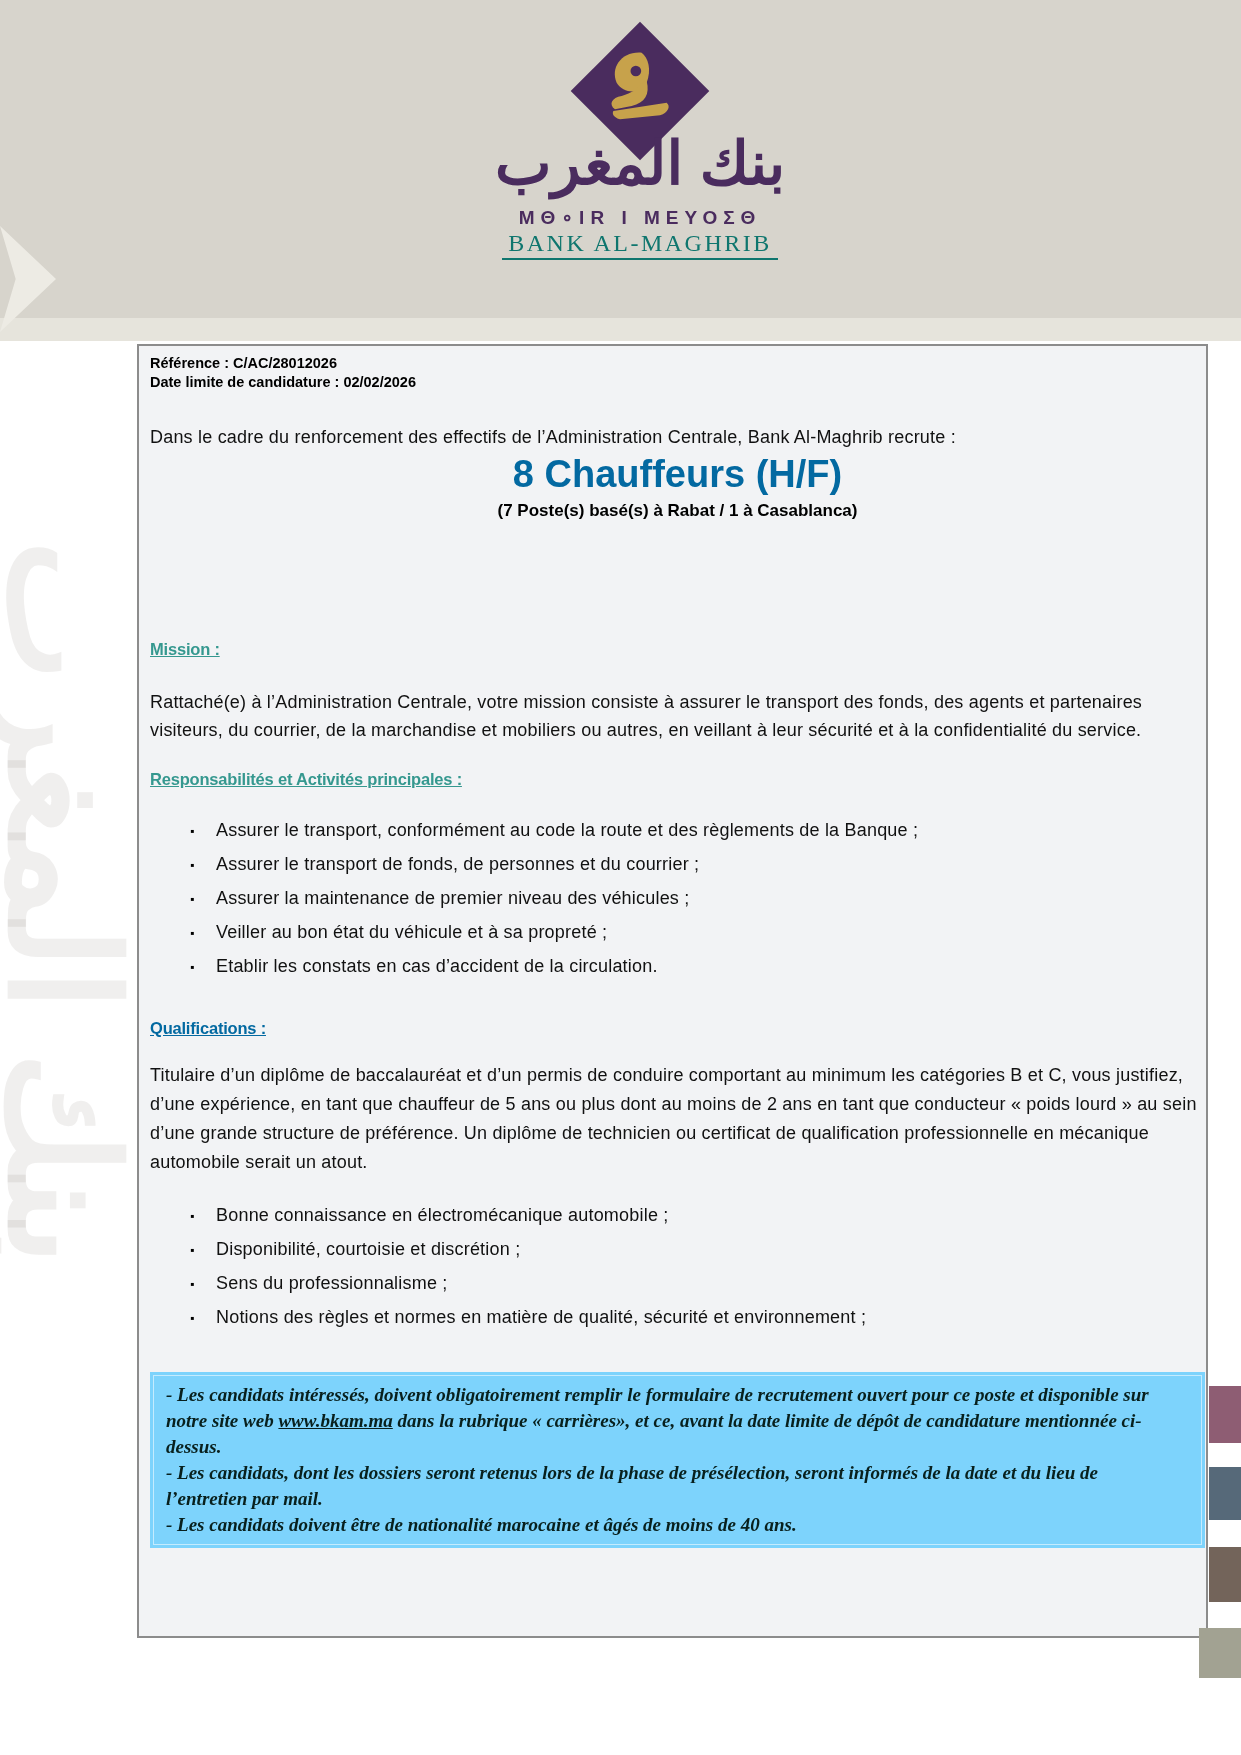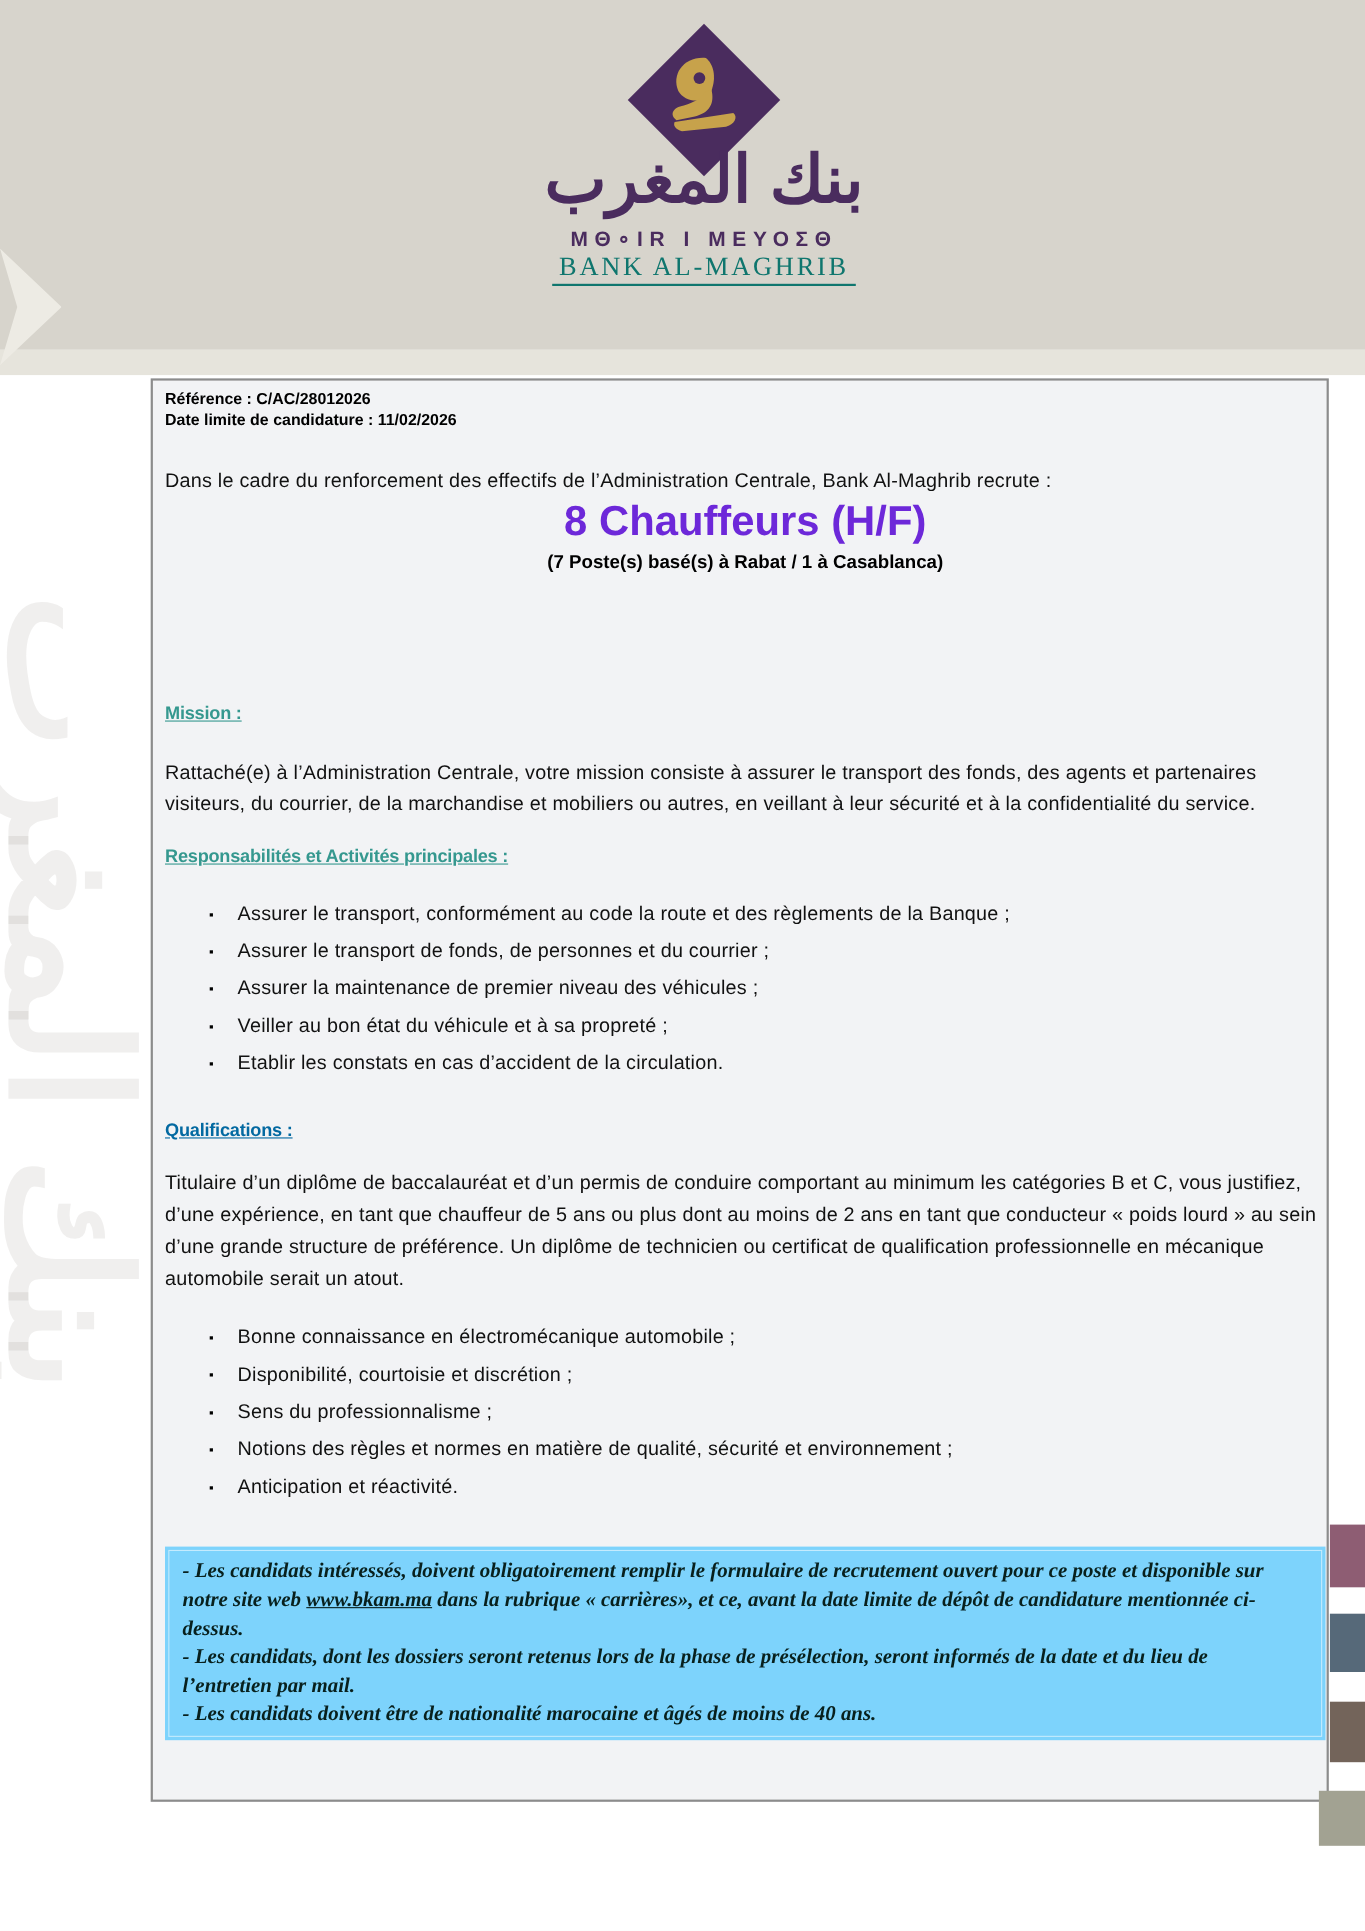--- a/index.html
+++ b/index.html
@@ -89,25 +89,25 @@
     <div class="logo-tifinagh" style="color: rgb(74, 44, 94);">ΜΘ∘ΙR Ι ΜΕΥΟΣΘ</div>
     <div class="logo-latin" style="color: #0f766e;">
       <span>BANK AL-MAGHRIB</span>
     </div>
   </div>
 
   <div class="watermark">بنك المغرب</div>
 
   <div class="doc-box">
     <div class="ref-line">Référence : C/AC/28012026</div>
-    <div class="ref-line">Date limite de candidature : 11/02/2026</div>
+    <div class="ref-line">Date limite de candidature : 02/02/2026</div>
 
     <div class="intro">Dans le cadre du renforcement des effectifs de l’Administration Centrale, Bank Al-Maghrib recrute :</div>
 
-    <div class="job-title" style="color: #6d28d9;">8 Chauffeurs (H/F)</div>
+    <div class="job-title" style="color: #0369a1;">8 Chauffeurs (H/F)</div>
     <div class="job-sub">(7 Poste(s) basé(s) à Rabat / 1 à Casablanca)</div>
 
     <div class="sec-h mission-h" style="color: rgb(53, 152, 143);">Mission :</div>
     <div class="body-p mission-p">Rattaché(e) à l’Administration Centrale, votre mission consiste à assurer le transport des fonds, des agents et partenaires visiteurs, du courrier, de la marchandise et mobiliers ou autres, en veillant à leur sécurité et à la confidentialité du service.</div>
 
     <div class="sec-h resp-h" style="color: rgb(53, 152, 143);">Responsabilités et Activités principales :</div>
     <ul class="blist">
       <li>Assurer le transport, conformément au code la route et des règlements de la Banque ;</li>
       <li>Assurer le transport de fonds, de personnes et du courrier ;</li>
       <li>Assurer la maintenance de premier niveau des véhicules ;</li>
@@ -116,21 +116,20 @@
     </ul>
 
     <div class="sec-h qual-h" style="color: #0369a1;">Qualifications :</div>
     <div class="body-p qual-p">Titulaire d’un diplôme de baccalauréat et d’un permis de conduire comportant au minimum les catégories B et C, vous justifiez, d’une expérience, en tant que chauffeur de 5 ans ou plus dont au moins de 2 ans en tant que conducteur « poids lourd » au sein d’une grande structure de préférence. Un diplôme de technicien ou certificat de qualification professionnelle en mécanique automobile serait un atout.</div>
 
     <ul class="blist comp-list">
       <li>Bonne connaissance en électromécanique automobile ;</li>
       <li>Disponibilité, courtoisie et discrétion ;</li>
       <li>Sens du professionnalisme ;</li>
       <li>Notions des règles et normes en matière de qualité, sécurité et environnement ;</li>
-      <li>Anticipation et réactivité.</li>
     </ul>
 
     <div class="notice" style="background: #7dd3fc;">
       <div class="notice-inner">
         <div><span>- Les candidats intéressés, doivent obligatoirement remplir le formulaire de recrutement ouvert pour ce poste et disponible sur notre site web </span><span class="link">www.bkam.ma</span><span> dans la rubrique « carrières», et ce, avant la date limite de dépôt de candidature mentionnée ci-dessus.</span></div>
         <div>- Les candidats, dont les dossiers seront retenus lors de la phase de présélection, seront informés de la date et du lieu de l’entretien par mail.</div>
         <div>- Les candidats doivent être de nationalité marocaine et âgés de moins de 40 ans.</div>
       </div>
     </div>
   </div>

